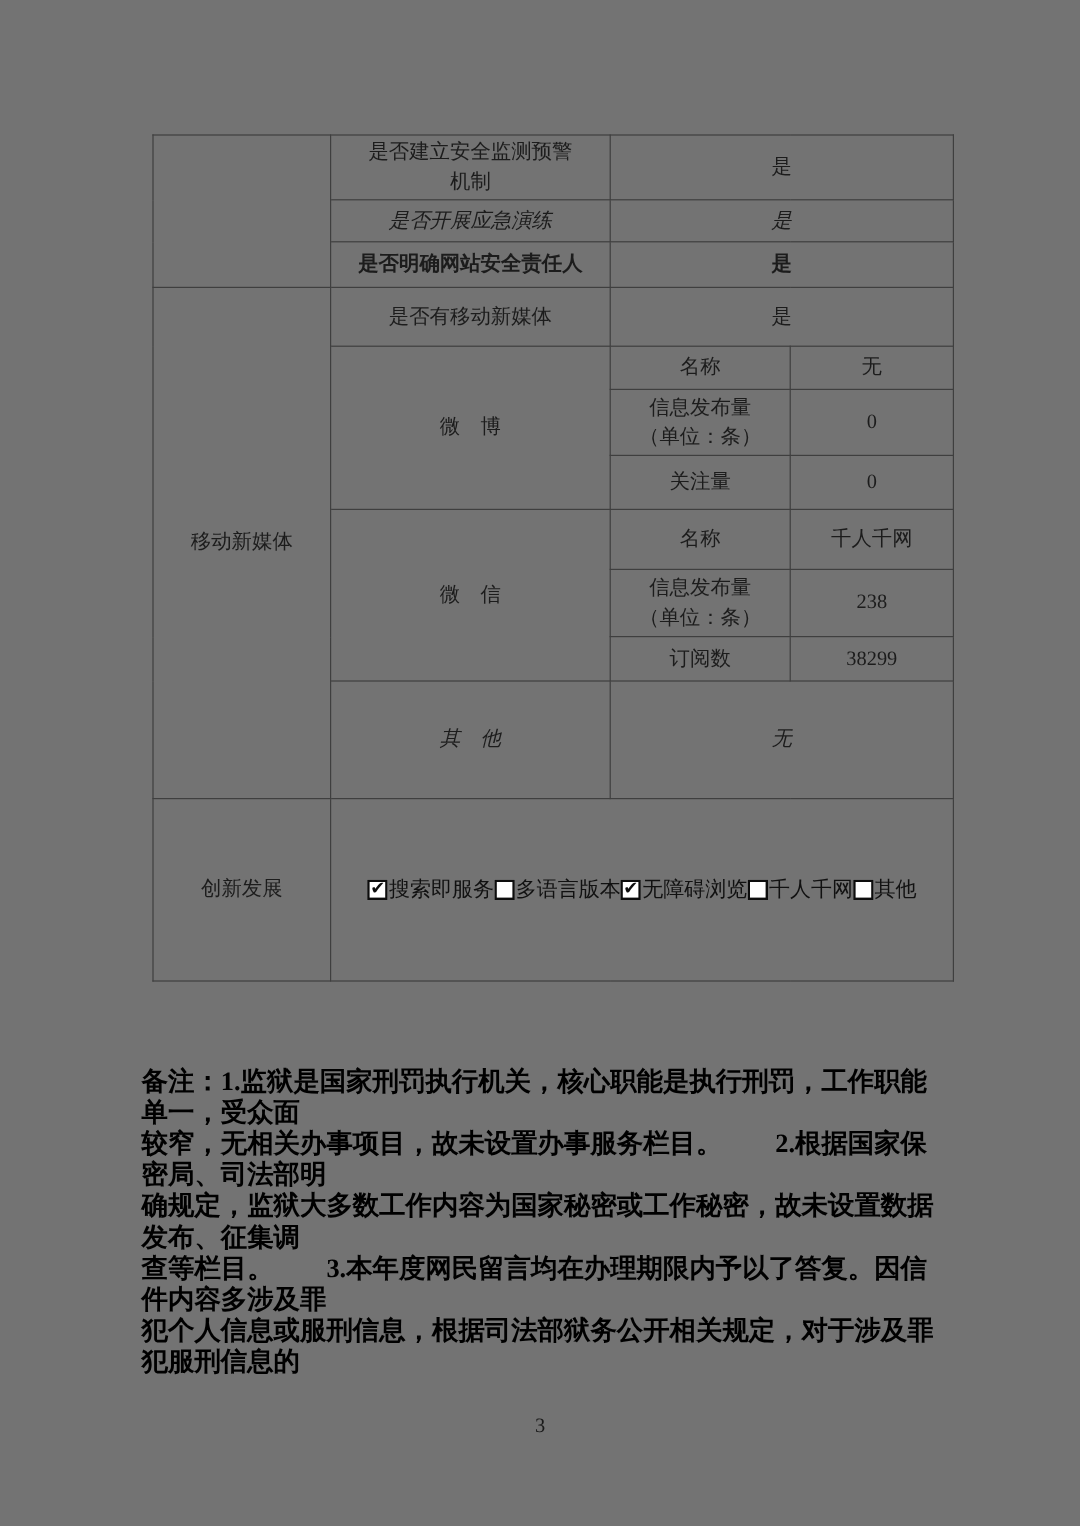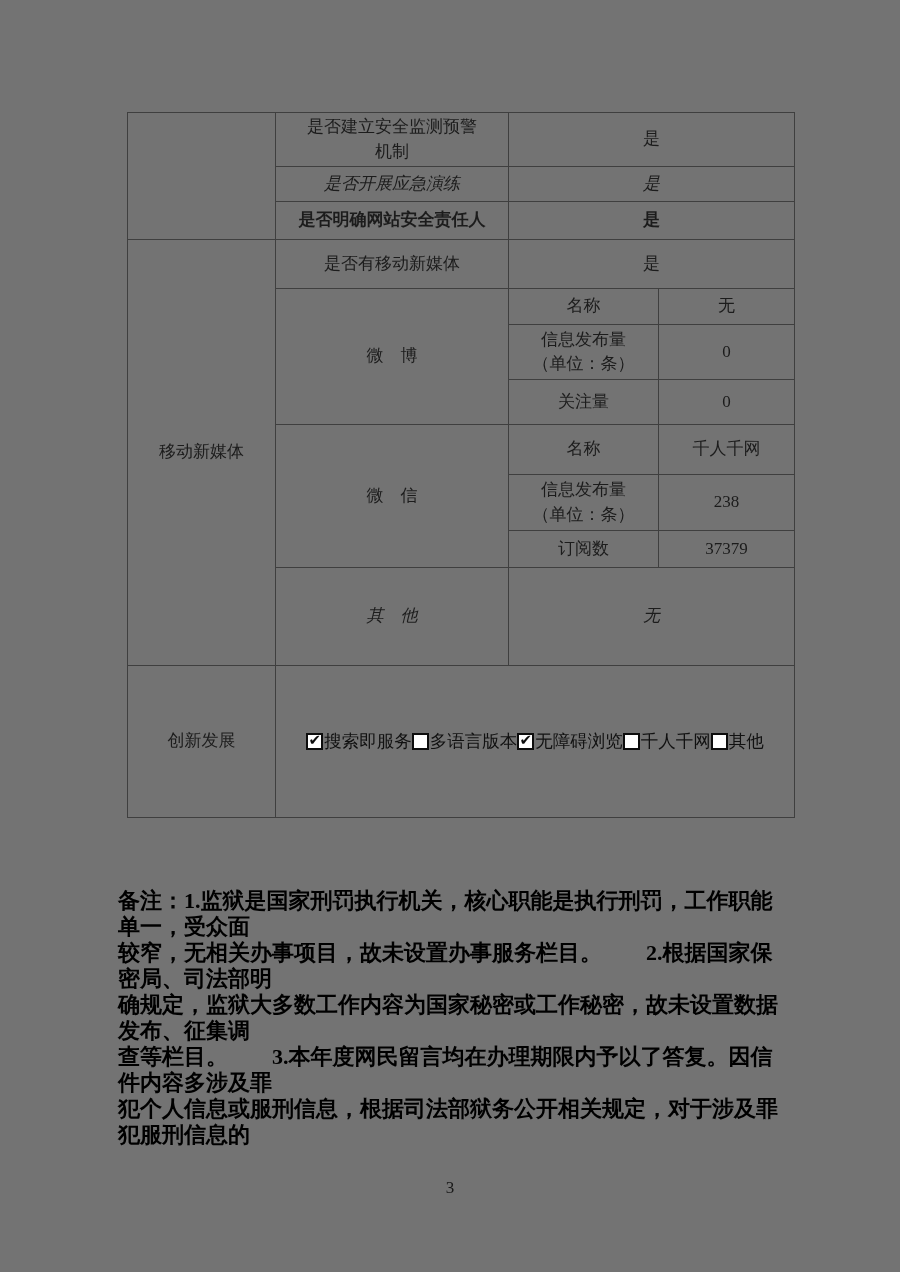--- a/index.html
+++ b/index.html
@@ -150,21 +150,21 @@
         <td>名称</td>
         <td>千人千网</td>
       </tr>
       <tr class="r9">
         <td><span class="two-line">信息发布量
 （单位：条）</span></td>
         <td>238</td>
       </tr>
       <tr class="r10">
         <td>订阅数</td>
-        <td>37379</td>
+        <td>38299</td>
       </tr>
 
       <tr class="r11">
         <td>其　他</td>
         <td colspan="2">无</td>
       </tr>
 
       <tr class="r12">
         <td>创新发展</td>
         <td colspan="3">

